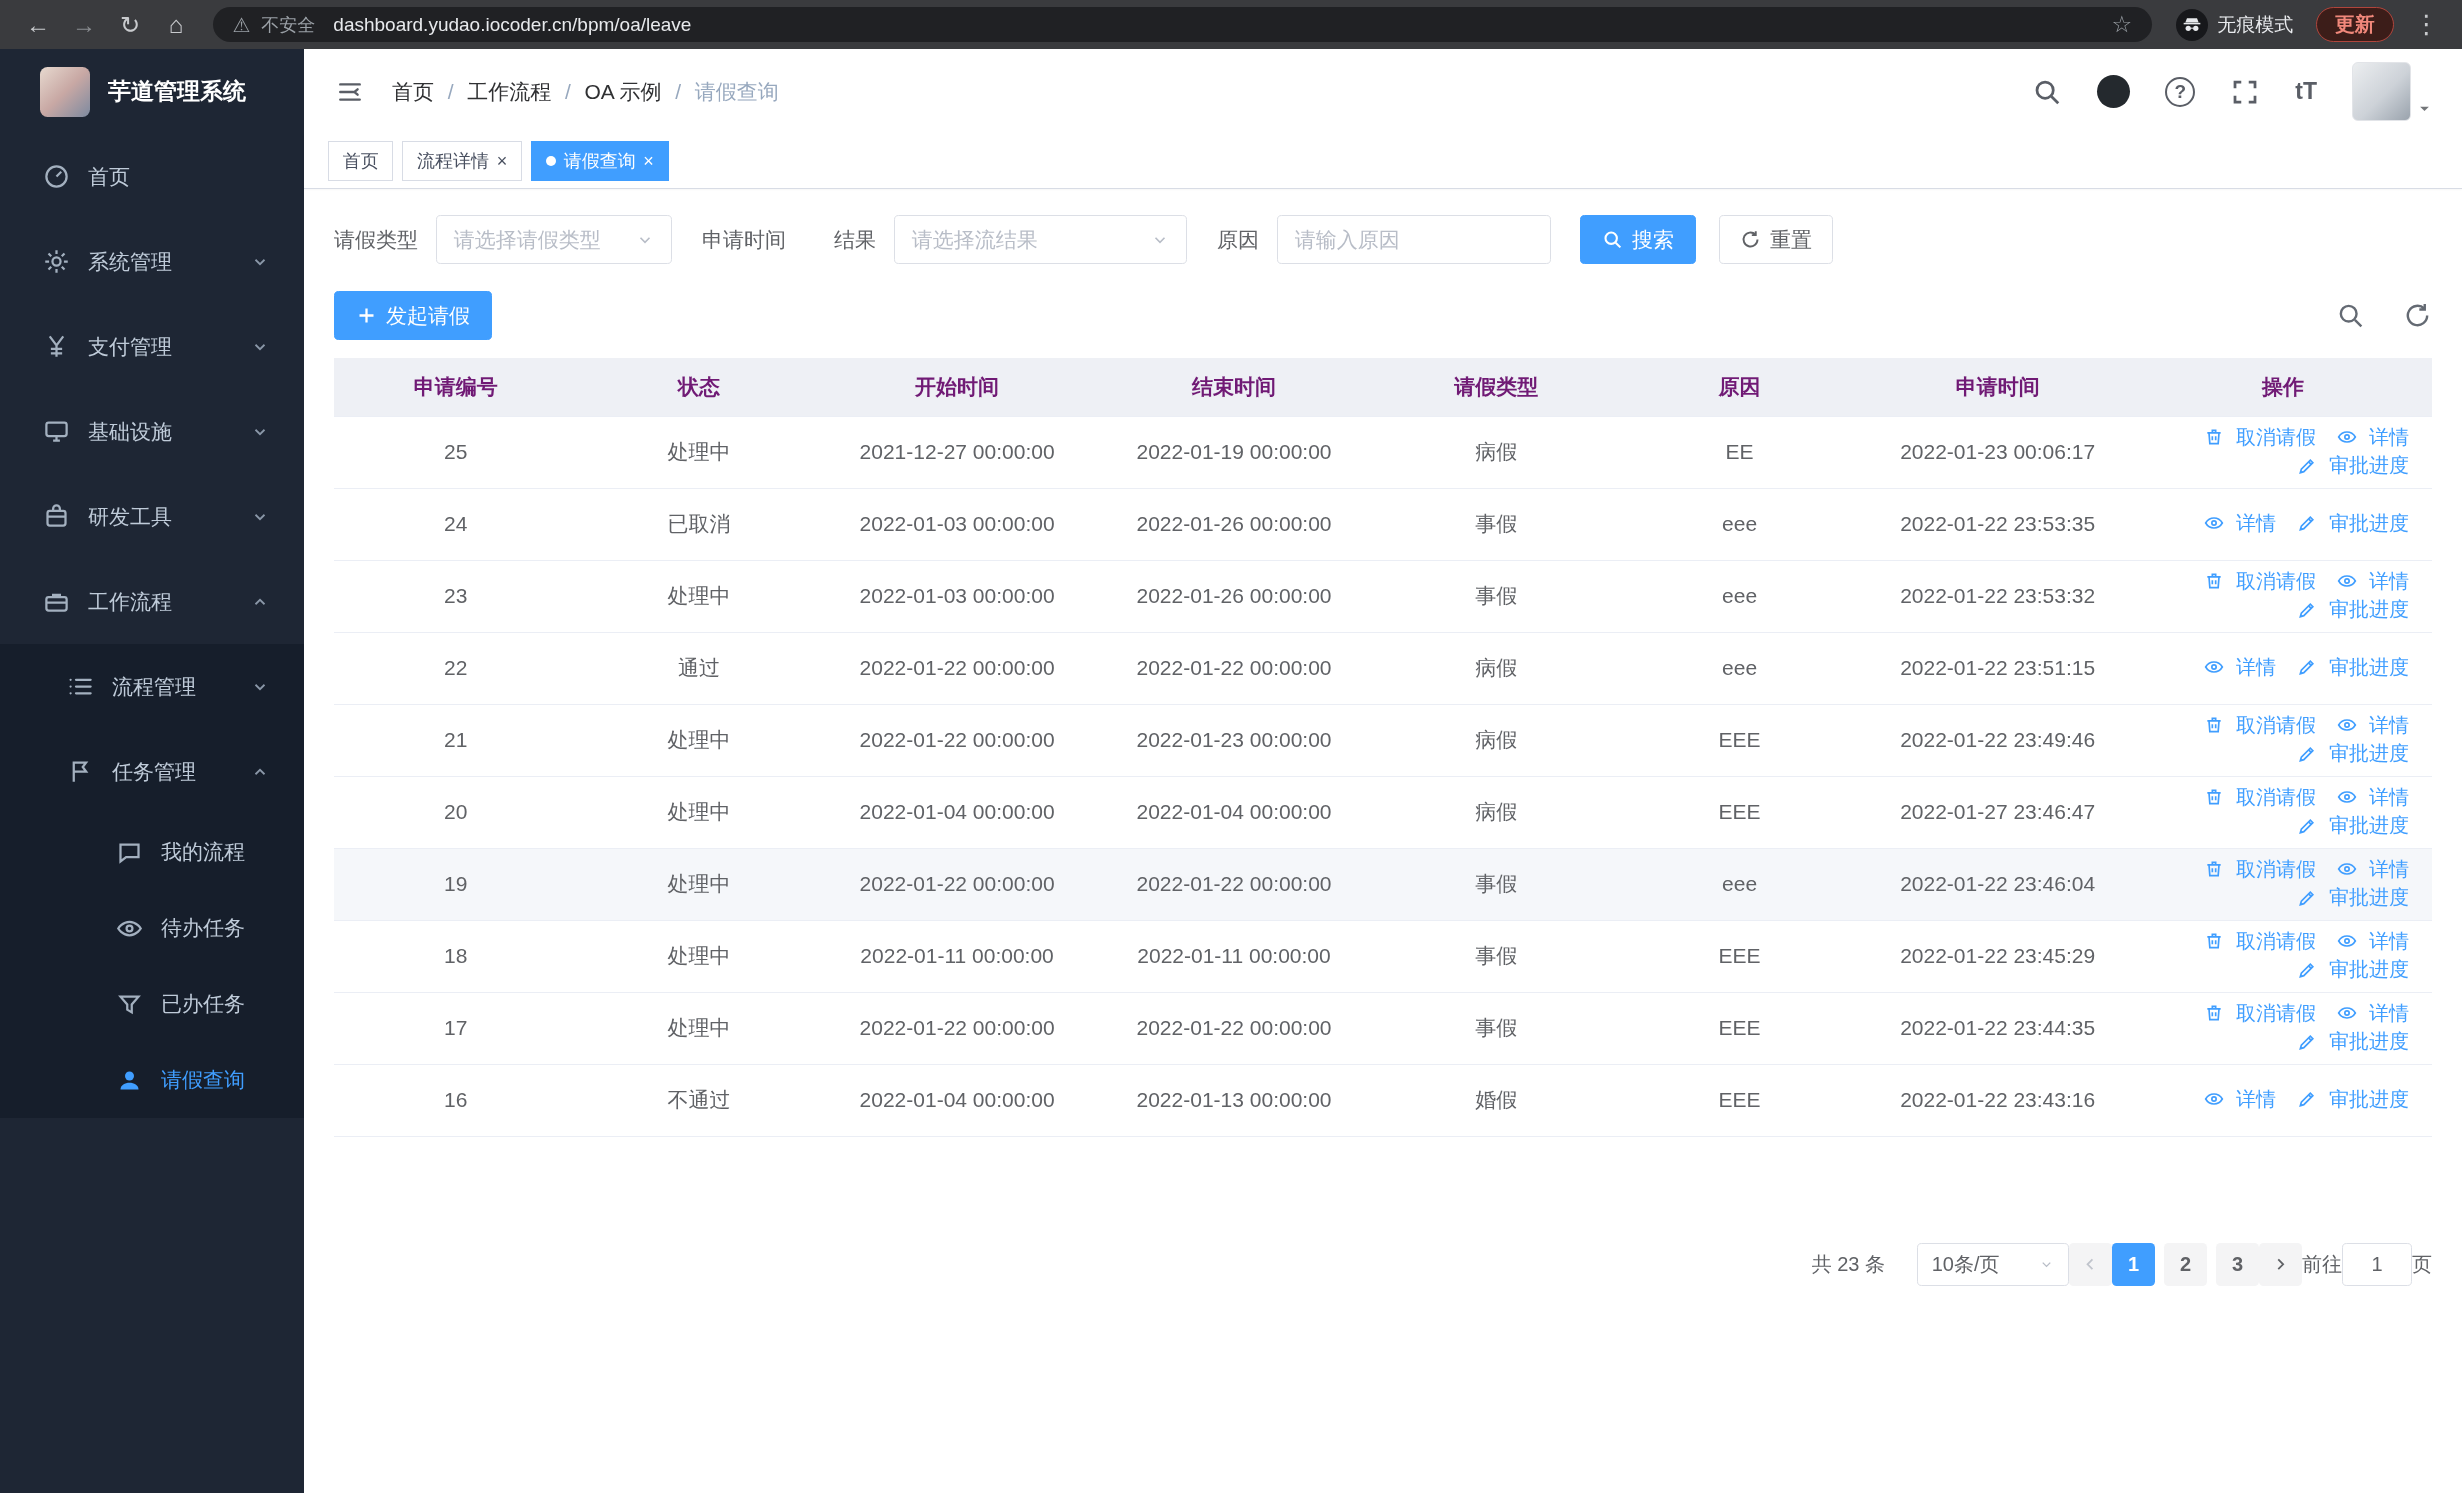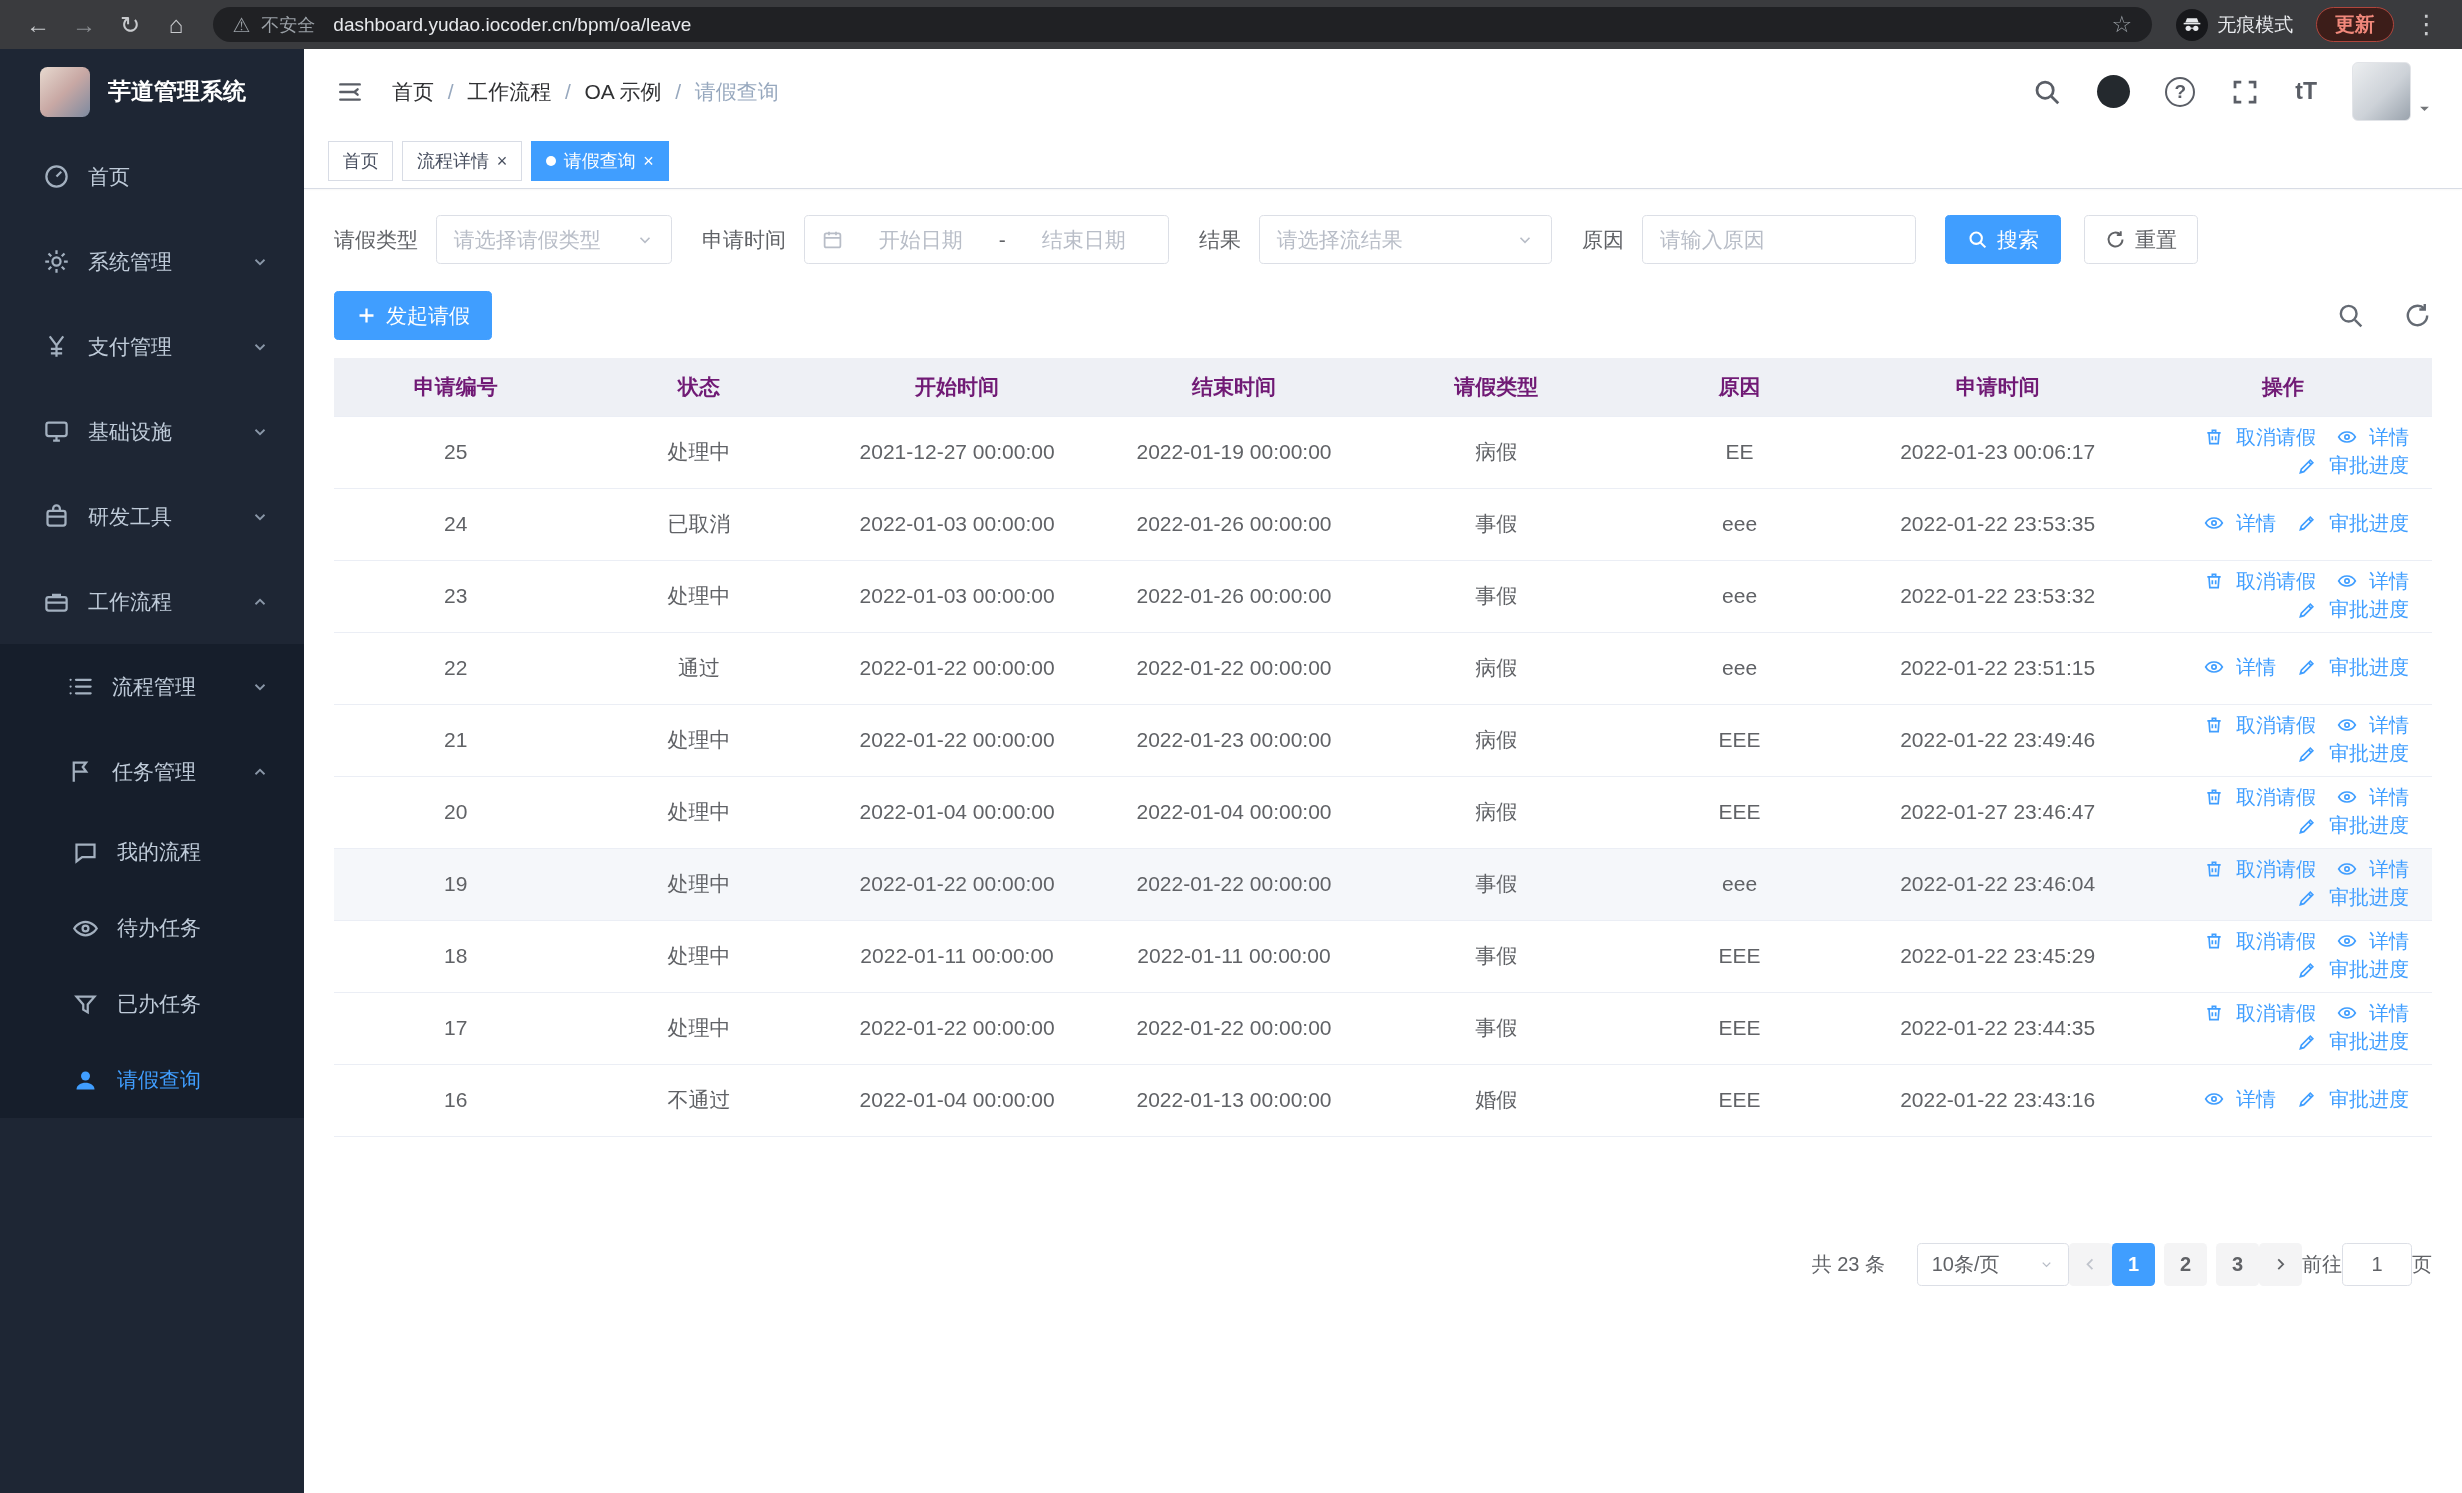--- a/index.html
+++ b/index.html
@@ -32,21 +32,21 @@
   
   .sidebar { width:304px; background:#1e2634; flex-shrink:0; }
   .logo-row { height:85px; display:flex; align-items:center; padding-left:40px; gap:18px; }
   .logo-avatar { width:50px; height:50px; border-radius:7.6px; background:linear-gradient(135deg,#e7d9cf,#c8a8a4 50%,#7d8aa0); flex-shrink:0; }
   .logo-title { color:#fff; font-size:23px; font-weight:700; white-space:nowrap; }
   .menu-item { height:85px; display:flex; align-items:center; color:#bfcbd9; font-size:21px; padding:0 35px 0 43px; gap:18px; white-space:nowrap; }
   .menu-item .mi-icon { width:27px; height:27px; color:#a3b0bf; flex-shrink:0; }
   .menu-item .chev { margin-left:auto; width:18px; height:18px; color:#8a97a8; flex-shrink:0; }
   .submenu { background:#161e2b; }
   .menu-item.lvl2 { padding-left:67px; }
-  .menu-item.lvl3 { padding-left:72px; height:76px; }
+  .menu-item.lvl3 { padding-left:116px; height:76px; }
   .menu-item.active { color:#409eff; }
   .menu-item.active .mi-icon { color:#409eff; }
 
   
   .main { flex:1; display:flex; flex-direction:column; background:#fff; min-width:0; }
   .topbar { height:85px; display:flex; align-items:center; padding:0 30px; }
   .hamburger { width:32px; height:26px; color:#5a5e66; }
   .breadcrumb { margin-left:26px; display:flex; align-items:center; gap:13.7px; font-size:21px; color:#303133; }
   .bc-sep { color:#97a8be; }
   .bc-item.last { color:#97a8be; }
@@ -316,29 +316,20 @@
           <span class="f-label light">请假类型</span>
           <div class="control sel-1">
             <span class="placeholder">请选择请假类型</span>
             <svg class="sel-chev" viewBox="0 0 24 24" fill="none" stroke="currentColor" stroke-width="2.2">
                 <path d="M6 9l6 6 6-6"></path>
               </svg>
           </div>
         </div>
         <div class="f-group">
           <span class="f-label light">申请时间</span>
-          <div class="control daterange">
-            <svg class="cal-icon" viewBox="0 0 24 24" fill="none" stroke="currentColor" stroke-width="2">
-                <rect x="3" y="5" width="18" height="16" rx="2"></rect>
-                <path d="M3 10h18M8 3v4M16 3v4"></path>
-              </svg>
-            <span class="placeholder dr-start">开始日期</span>
-            <span class="dr-sep">-</span>
-            <span class="placeholder dr-end">结束日期</span>
-          </div>
         </div>
         <div class="f-group">
           <span class="f-label light">结果</span>
           <div class="control sel-2">
             <span class="placeholder">请选择流结果</span>
             <svg class="sel-chev" viewBox="0 0 24 24" fill="none" stroke="currentColor" stroke-width="2.2">
                 <path d="M6 9l6 6 6-6"></path>
               </svg>
           </div>
         </div>

